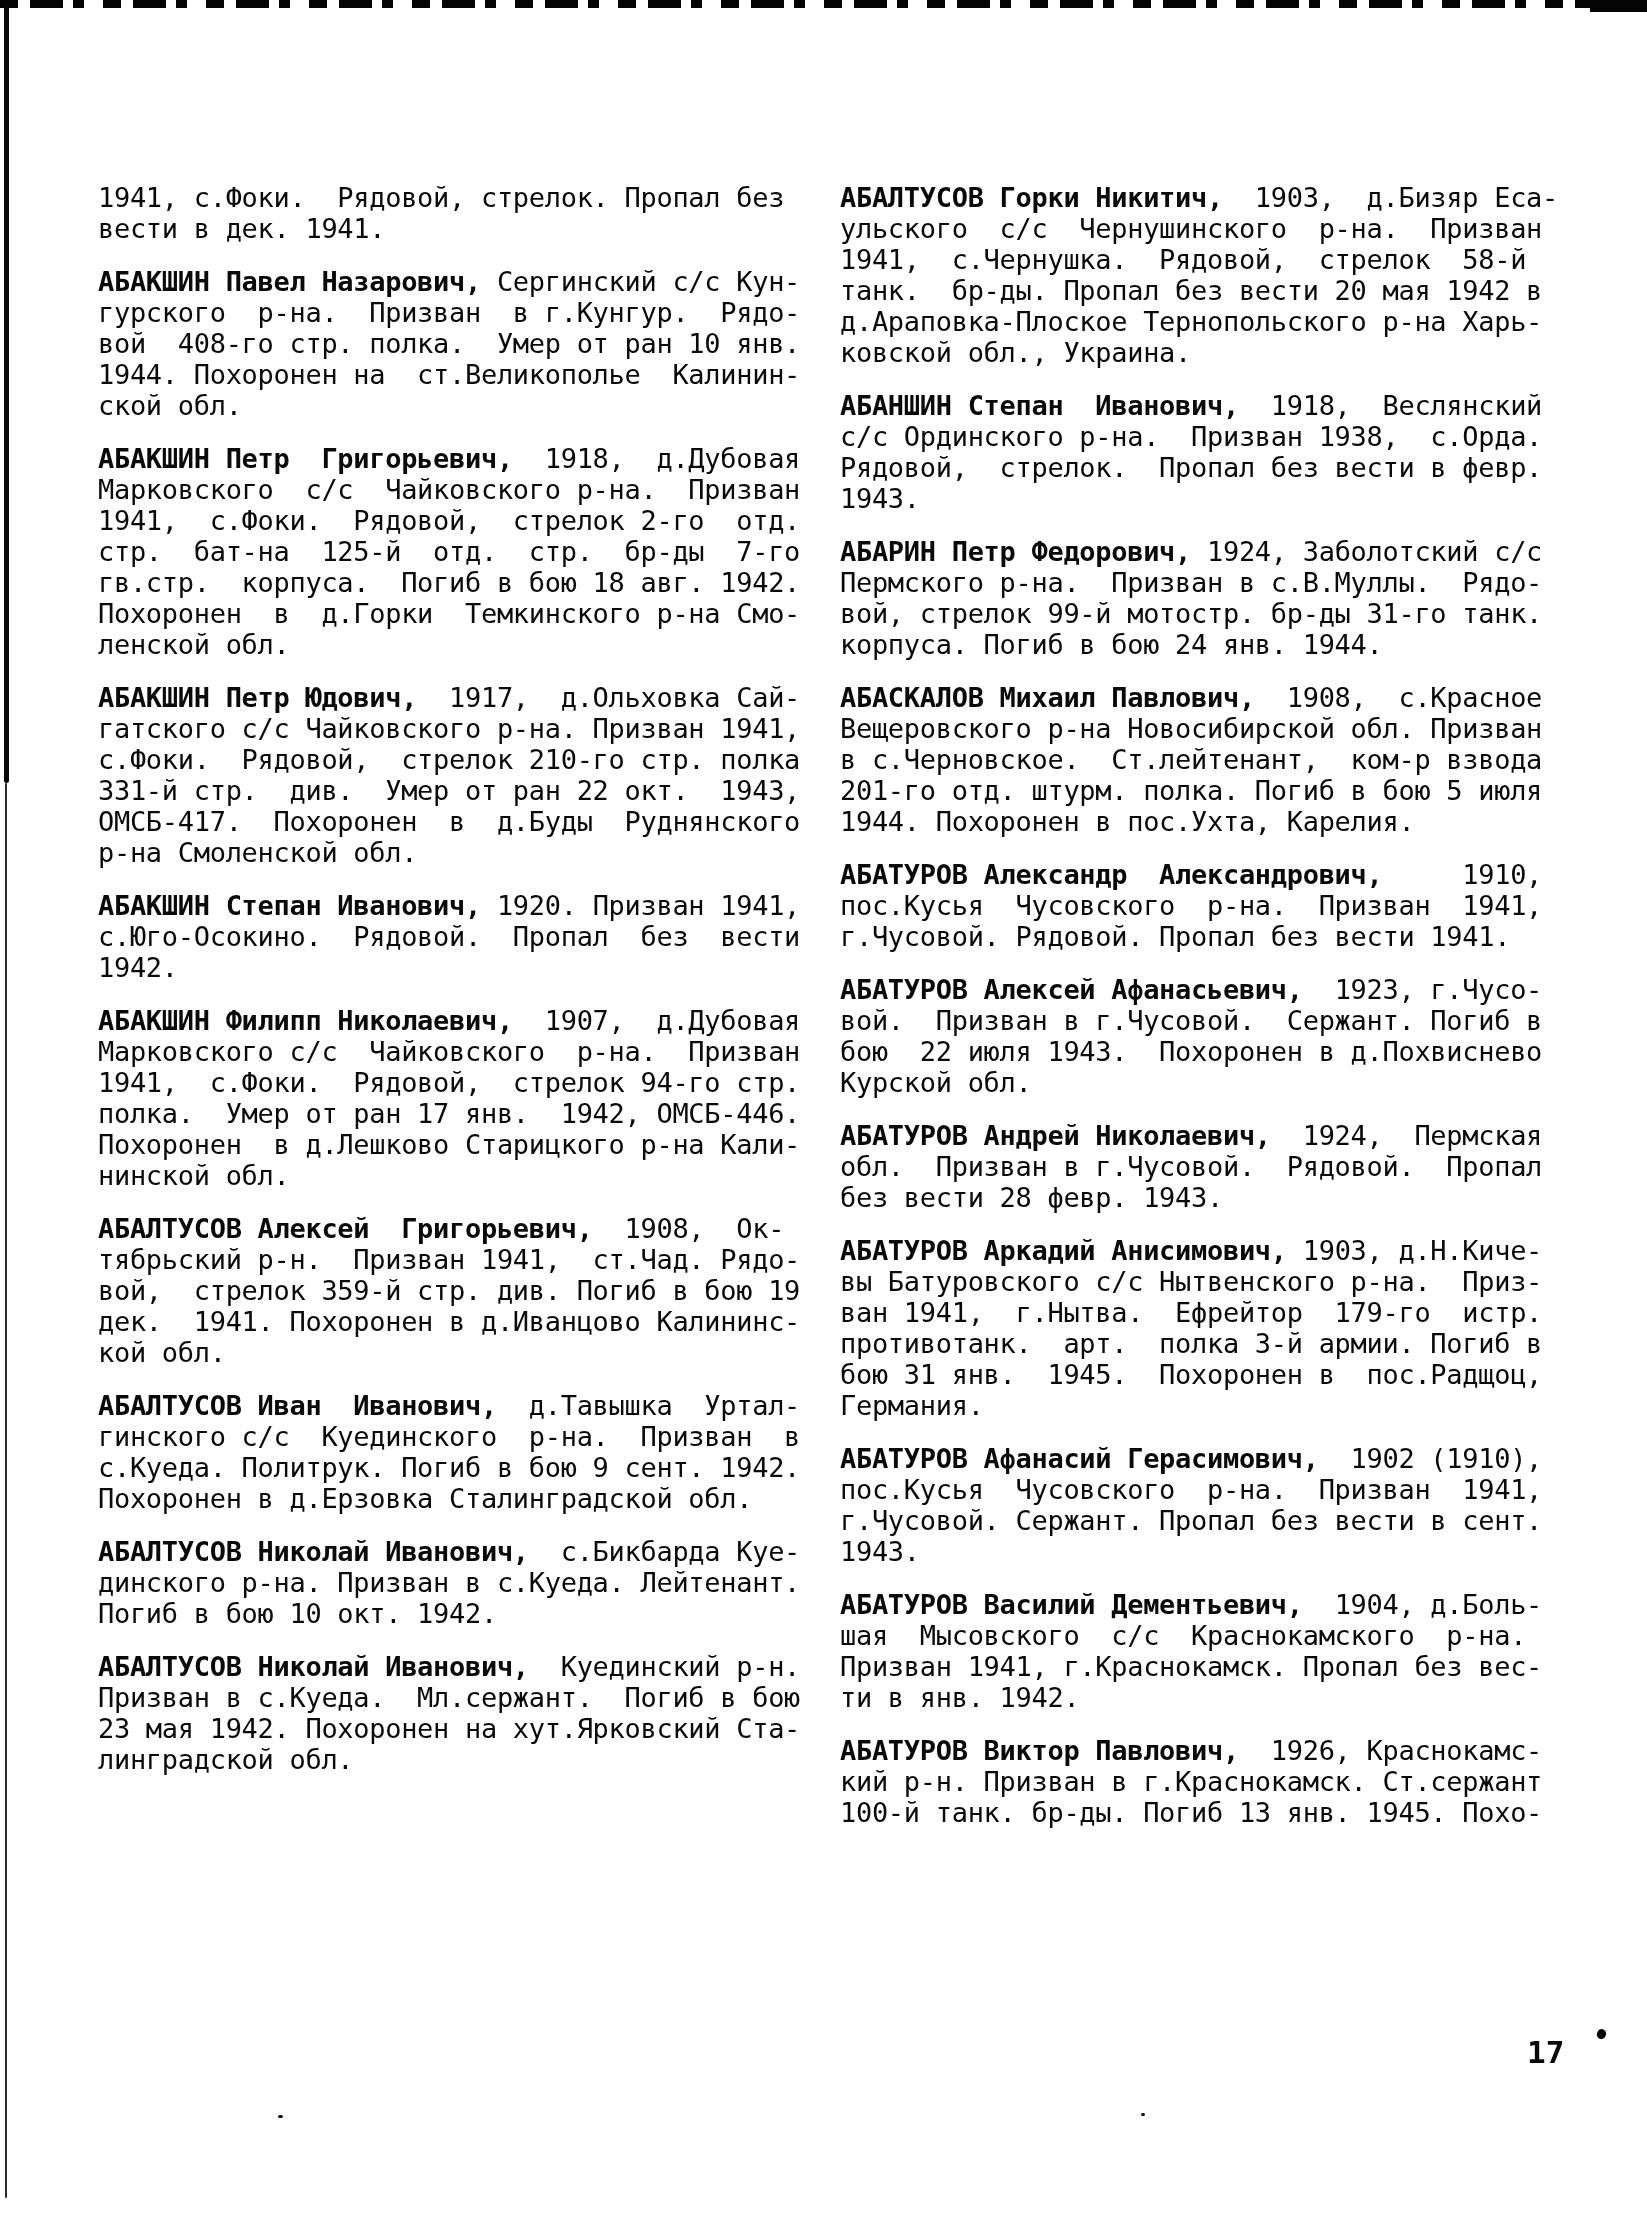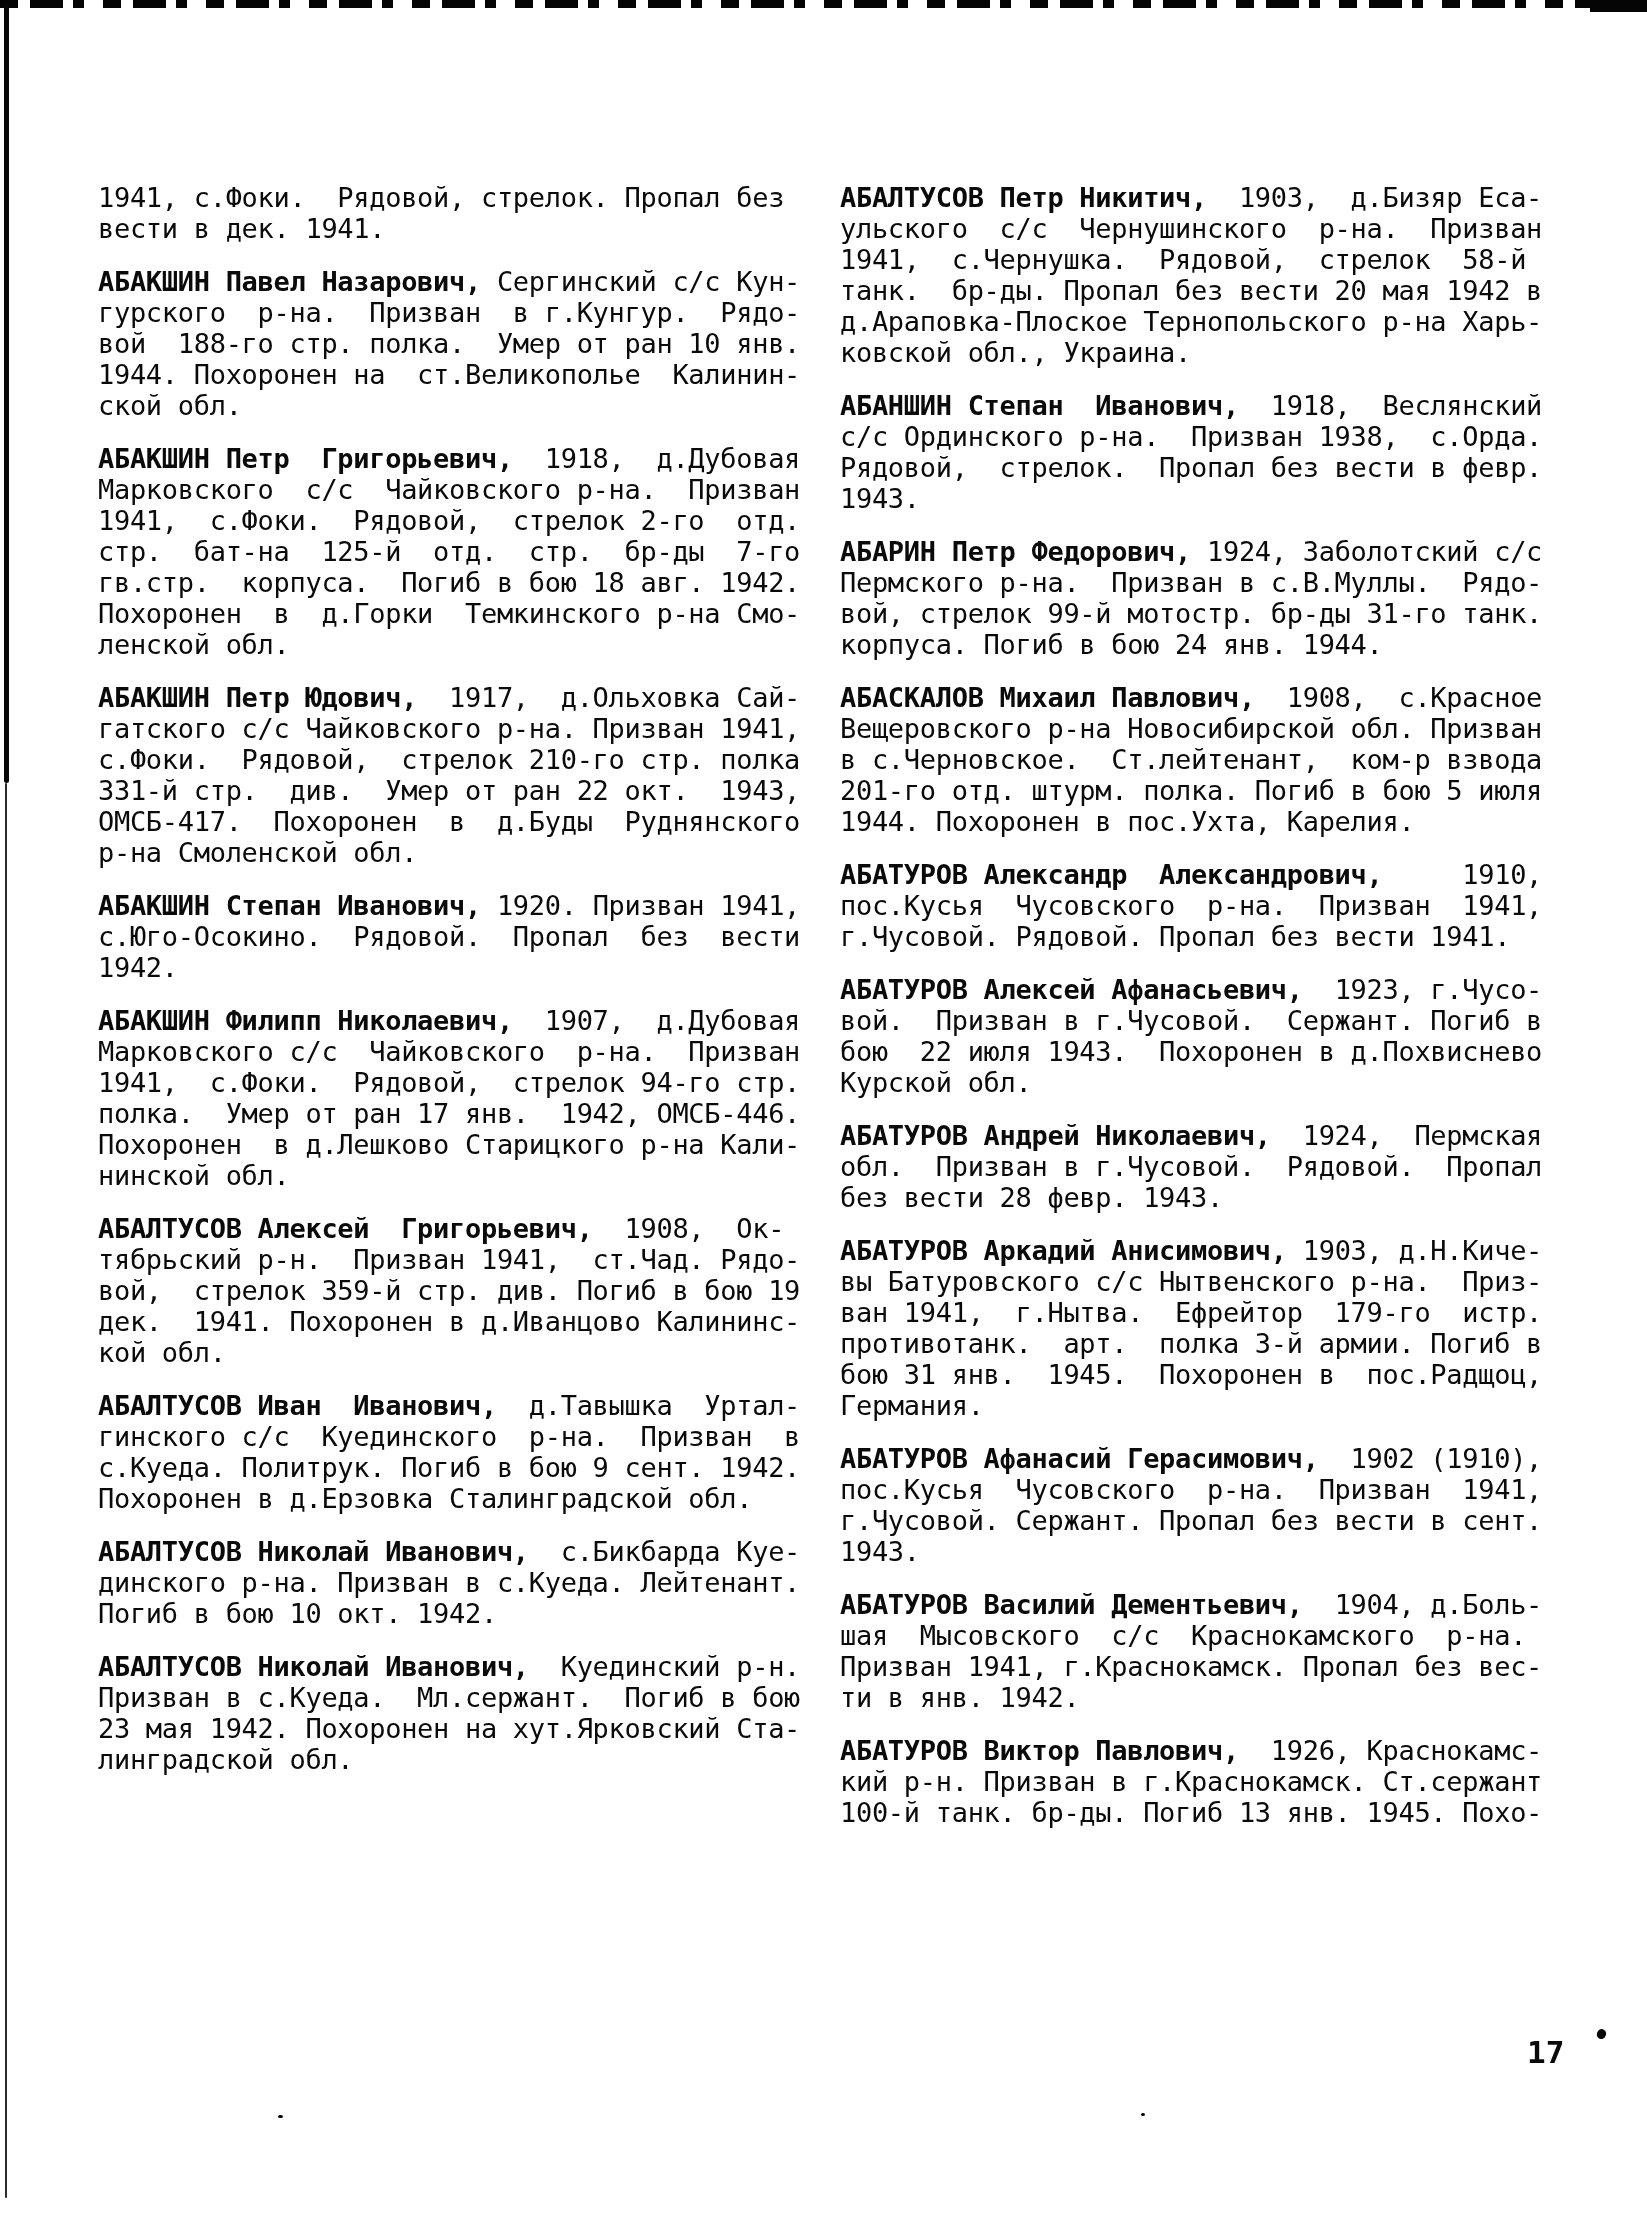--- a/index.html
+++ b/index.html
@@ -63,21 +63,21 @@
   <div class="top-edge-right"></div>
   <div class="left-edge-a"></div>
   <div class="left-edge-b"></div>
 
   <main>
     <section class="col col-left" id="col-left">
         <p class="entry"><span class="surname"></span><span class="rest">1941, с.Фоки.  Рядовой, стрелок. Пропал без
 вести в дек. 1941.</span></p>
         <p class="entry"><span class="surname">АБАКШИН Павел Назарович,</span><span class="rest"> Сергинский с/с Кун-
 гурского  р-на.  Призван  в г.Кунгур.  Рядо-
-вой  188-го стр. полка.  Умер от ран 10 янв.
+вой  408-го стр. полка.  Умер от ран 10 янв.
 1944. Похоронен на  ст.Великополье  Калинин-
 ской обл.</span></p>
         <p class="entry"><span class="surname">АБАКШИН Петр  Григорьевич,</span><span class="rest">  1918,  д.Дубовая
 Марковского  с/с  Чайковского р-на.  Призван
 1941,  с.Фоки.  Рядовой,  стрелок 2-го  отд.
 стр.  бат-на  125-й  отд.  стр.  бр-ды  7-го
 гв.стр.  корпуса.  Погиб в бою 18 авг. 1942.
 Похоронен  в  д.Горки  Темкинского р-на Смо-
 ленской обл.</span></p>
         <p class="entry"><span class="surname">АБАКШИН Петр Юдович,</span><span class="rest">  1917,  д.Ольховка Сай-
@@ -106,21 +106,21 @@
 Похоронен в д.Ерзовка Сталинградской обл.</span></p>
         <p class="entry"><span class="surname">АБАЛТУСОВ Николай Иванович,</span><span class="rest">  с.Бикбарда Куе-
 динского р-на. Призван в с.Куеда. Лейтенант.
 Погиб в бою 10 окт. 1942.</span></p>
         <p class="entry"><span class="surname">АБАЛТУСОВ Николай Иванович,</span><span class="rest">  Куединский р-н.
 Призван в с.Куеда.  Мл.сержант.  Погиб в бою
 23 мая 1942. Похоронен на хут.Ярковский Ста-
 линградской обл.</span></p>
       </section>
     <section class="col col-right" id="col-right">
-        <p class="entry"><span class="surname">АБАЛТУСОВ Петр Никитич,</span><span class="rest">  1903,  д.Бизяр Еса-
+        <p class="entry"><span class="surname">АБАЛТУСОВ Горки Никитич,</span><span class="rest">  1903,  д.Бизяр Еса-
 ульского  с/с  Чернушинского  р-на.  Призван
 1941,  с.Чернушка.  Рядовой,  стрелок  58-й
 танк.  бр-ды. Пропал без вести 20 мая 1942 в
 д.Араповка-Плоское Тернопольского р-на Харь-
 ковской обл., Украина.</span></p>
         <p class="entry"><span class="surname">АБАНШИН Степан  Иванович,</span><span class="rest">  1918,  Веслянский
 с/с Ординского р-на.  Призван 1938,  с.Орда.
 Рядовой,  стрелок.  Пропал без вести в февр.
 1943.</span></p>
         <p class="entry"><span class="surname">АБАРИН Петр Федорович,</span><span class="rest"> 1924, Заболотский с/с

